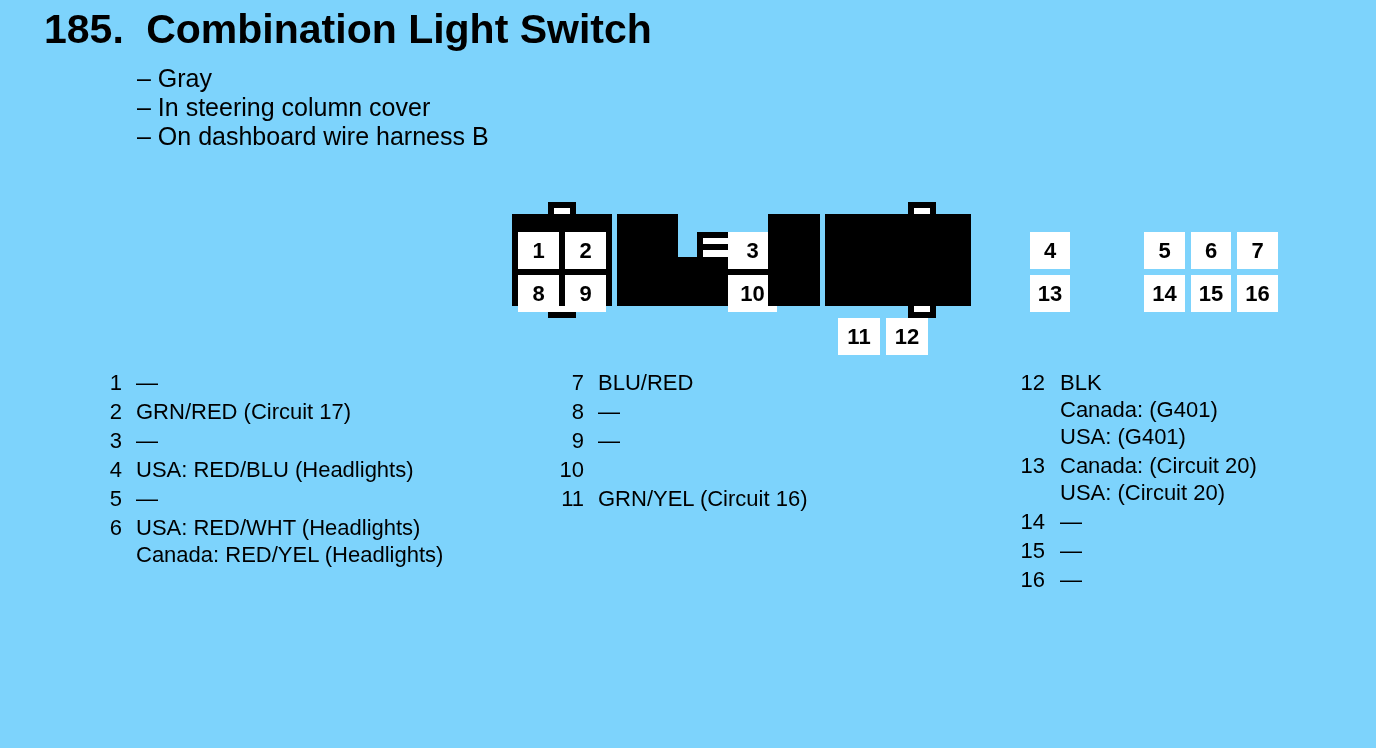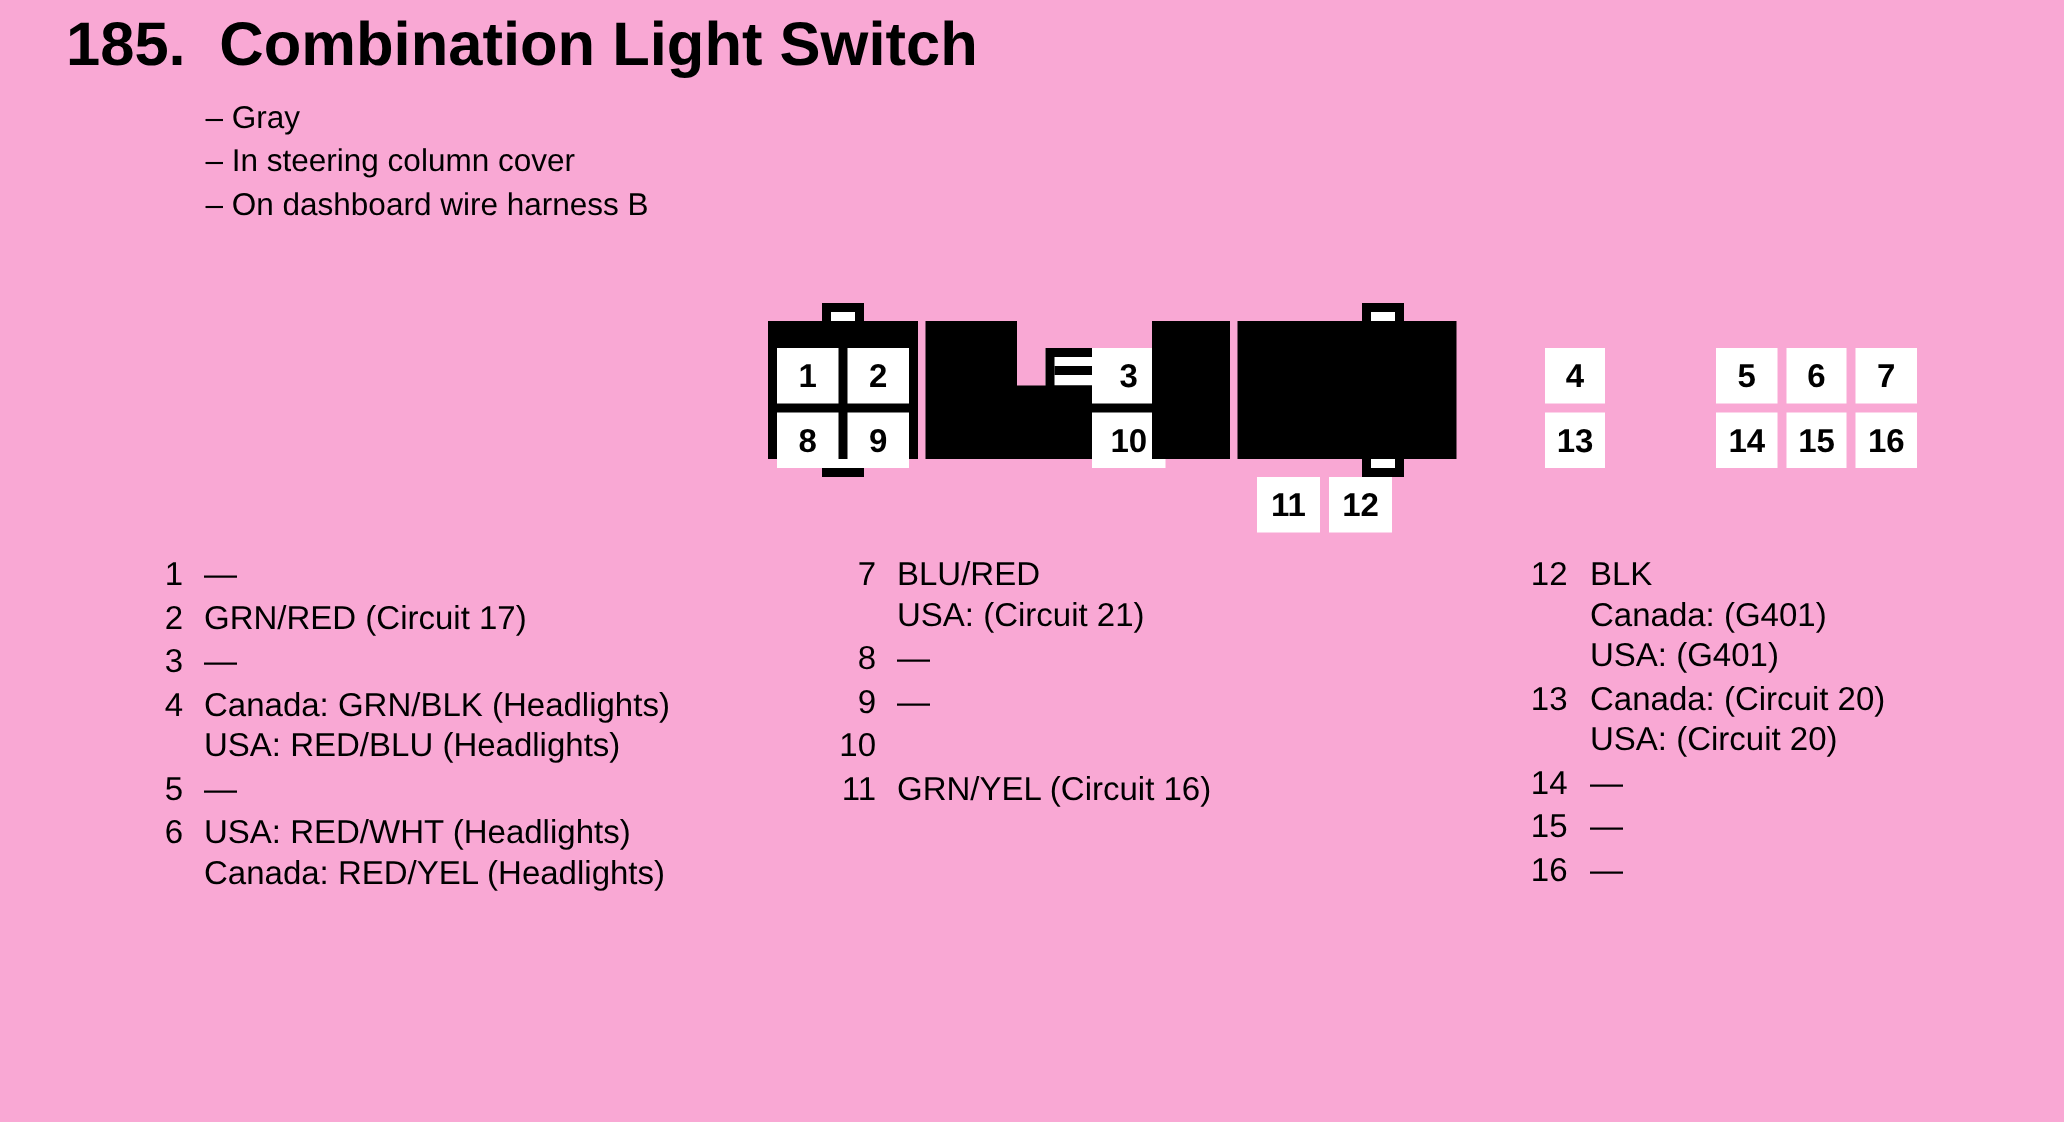--- a/index.html
+++ b/index.html
@@ -2,42 +2,42 @@
 <html><head>
 <meta charset="utf-8">
 <style>
   * { margin: 0; padding: 0; box-sizing: border-box; }
   html, body { background: #ffffff; }
   body { font-family: "Liberation Sans", sans-serif; color: #000; }
   .page {
     position: relative;
     width: 1376px;
     height: 748px;
-    background: #f9a8d4;
+    background: #7dd3fc;
     overflow: hidden;
   }
 
   
   .title {
     position: absolute;
     left: 44px;
     top: 6px;
     font-size: 41px;
     font-weight: bold;
     letter-spacing: 0px;
     white-space: nowrap;
   }
   .title .num { display: inline-block; }
   .title .txt { display: inline-block; margin-left: 11px; }
 
   .notes {
     position: absolute;
     left: 137px;
     top: 64px;
-    font-size: 21px;
+    font-size: 25px;
     line-height: 29px;
     white-space: nowrap;
   }
 
   
   .connector {
     position: absolute;
     left: 512px;
     top: 202px;
     width: 460px;
@@ -201,21 +201,20 @@
     </div>
     <div class="pin-item">
       <span class="pin-num">3</span>
       <div class="pin-desc">
         <div>—</div>
       </div>
     </div>
     <div class="pin-item">
       <span class="pin-num">4</span>
       <div class="pin-desc">
-        <div>Canada: GRN/BLK (Headlights)</div>
         <div>USA: RED/BLU (Headlights)</div>
       </div>
     </div>
     <div class="pin-item">
       <span class="pin-num">5</span>
       <div class="pin-desc">
         <div>—</div>
       </div>
     </div>
     <div class="pin-item">
@@ -225,21 +224,20 @@
         <div>Canada: RED/YEL (Headlights)</div>
       </div>
     </div>
   </div>
 
   <div class="legend-col col-2">
     <div class="pin-item">
       <span class="pin-num">7</span>
       <div class="pin-desc">
         <div>BLU/RED</div>
-        <div>USA: (Circuit 21)</div>
       </div>
     </div>
     <div class="pin-item">
       <span class="pin-num">8</span>
       <div class="pin-desc">
         <div>—</div>
       </div>
     </div>
     <div class="pin-item">
       <span class="pin-num">9</span>

